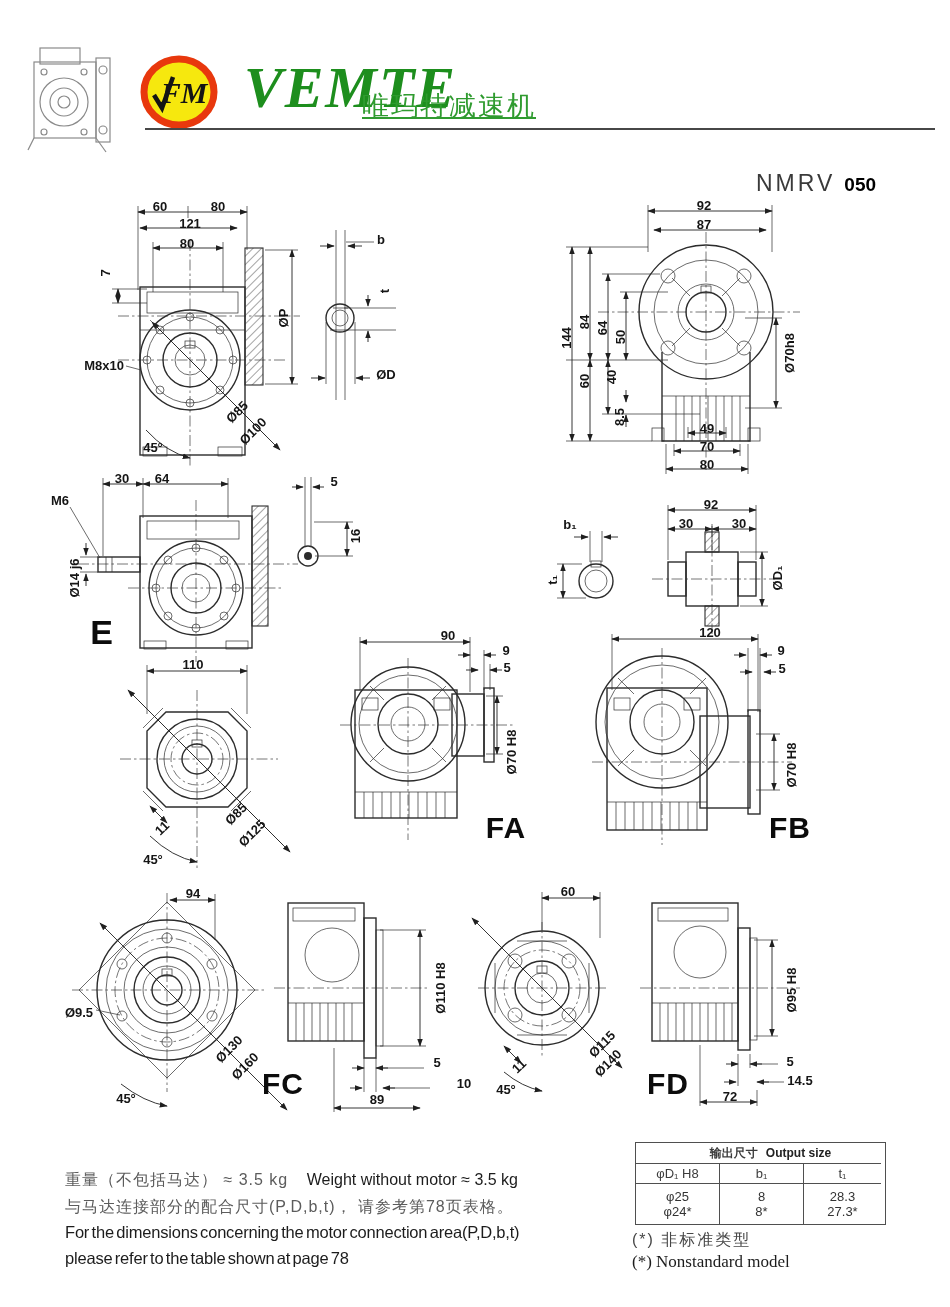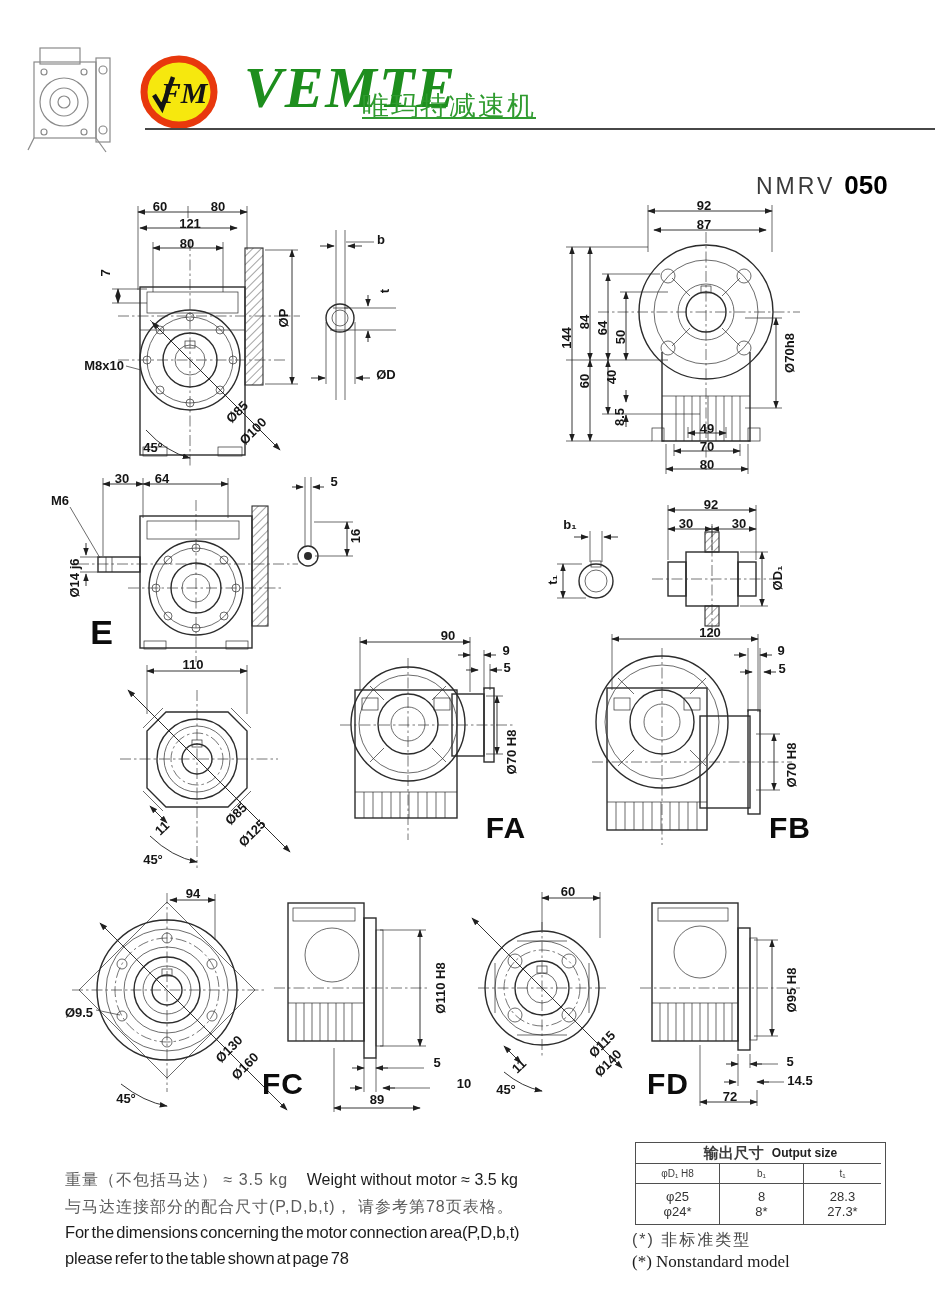--- a/index.html
+++ b/index.html
@@ -7,21 +7,21 @@
          font-family:"Liberation Sans",sans-serif;overflow:hidden;}
   
   .brand-name{position:absolute;left:221px;top:54px;font-family:"Liberation Serif",serif;
               font-style:italic;font-weight:700;font-size:58px;color:#1d8e1d;letter-spacing:2px;margin-left:23px;}
   .brand-cn{position:absolute;left:362px;top:88px;font-size:27px;color:#2f9b2f;letter-spacing:2px;text-decoration:underline;}
   .hrule{position:absolute;left:145px;top:128px;width:790px;height:2px;background:#474747;}
   .badge{position:absolute;left:140px;top:55px;}
   .thumb{position:absolute;left:22px;top:40px;}
   .model{position:absolute;left:756px;top:170px;display:flex;align-items:baseline;gap:9px;}
   .model .series{font-size:23px;color:#3a3a3a;letter-spacing:3px;}
-  .model .size{font-size:26px;font-weight:700;color:#000;}
+  .model .size{font-size:19px;font-weight:700;color:#000;}
   
   svg.art{position:absolute;left:0;top:0;}
   .s{stroke:#2c2c2c;stroke-width:1.4;fill:none;}
   .t{stroke:#2c2c2c;stroke-width:.7;fill:none;}
   .c{stroke:#2c2c2c;stroke-width:.65;fill:none;stroke-dasharray:11 3 2.5 3;}
   .d{stroke:#1f1f1f;stroke-width:.9;fill:none;marker-start:url(#ma);marker-end:url(#ma);}
   .d1{stroke:#1f1f1f;stroke-width:.9;fill:none;marker-end:url(#ma);}
   .h{fill:url(#hp);stroke:#2c2c2c;stroke-width:1.1;}
   .f{fill:#2c2c2c;stroke:none;}
   
@@ -30,25 +30,25 @@
   .lbl.r90{transform:translate(-50%,-50%) rotate(-90deg);}
   .lbl.r45{transform:translate(-50%,-50%) rotate(-45deg);}
   .lbl.lg{font-size:30px;font-weight:700;letter-spacing:1px;color:#0c0c0c;}
   .lbl.xl{font-size:34px;}
   
   .otable{position:absolute;left:635px;top:1142px;width:249px;border:1.6px solid #4f4f4f;
           display:grid;grid-template-columns:83px 84px 78px;grid-template-rows:21px 20px 40px;
           background:#fff;color:#333;}
   .ot-title{grid-column:1/4;display:flex;align-items:center;justify-content:center;gap:8px;
             border-bottom:1.2px solid #4f4f4f;}
-  .ot-title .cn{font-size:15px;font-weight:700;color:#3c3c3c;padding-left:24px;}
+  .ot-title .cn{font-size:12px;font-weight:700;color:#3c3c3c;padding-left:24px;}
   .ot-title .en{font-size:12px;font-weight:700;color:#222;}
   .ot-cell{display:flex;flex-direction:column;align-items:center;justify-content:center;
            font-size:13px;line-height:15px;}
-  .ot-cell.h2{border-bottom:1.2px solid #4f4f4f;font-size:10px;color:#3c3c3c;}
+  .ot-cell.h2{border-bottom:1.2px solid #4f4f4f;font-size:13px;color:#3c3c3c;}
   .ot-cell.cB{border-left:1.2px solid #4f4f4f;}
   
   .note{position:absolute;white-space:nowrap;}
   .n-cn{font-size:16px;color:#5c5c5c;letter-spacing:1px;}
   .n-en{font-size:16px;color:#1c1c1c;}
   .n-tight{font-size:16.5px;color:#1c1c1c;letter-spacing:-.2px;word-spacing:-2px;}
   .fn-cn{font-size:16px;color:#474747;letter-spacing:2px;}
   .fn-en{font-size:17px;color:#1c1c1c;font-family:Liberation Serif, serif;}
 </style>
 </head>

